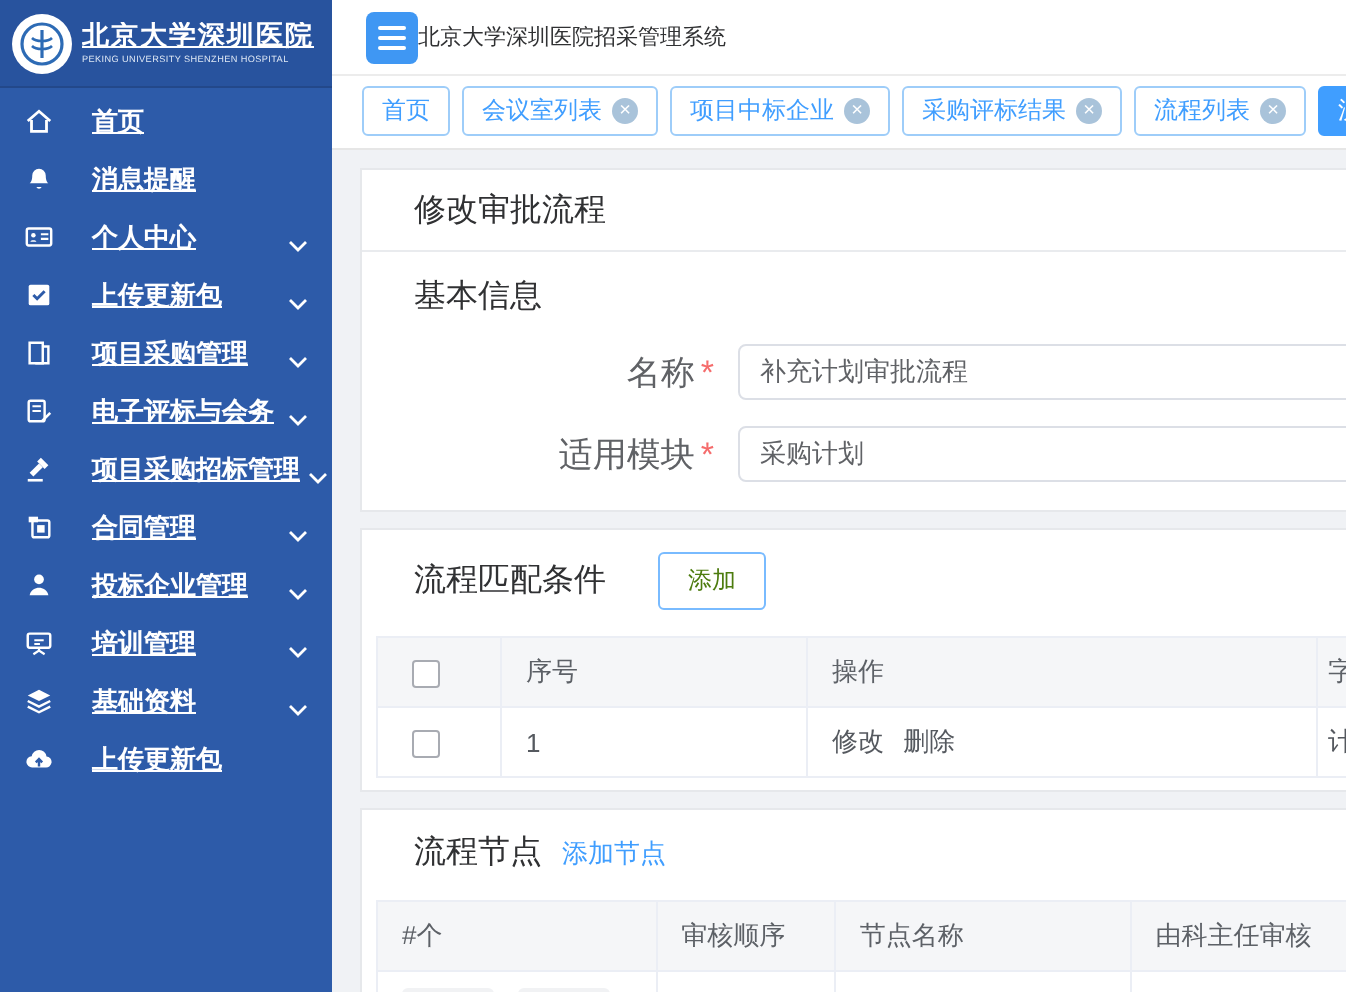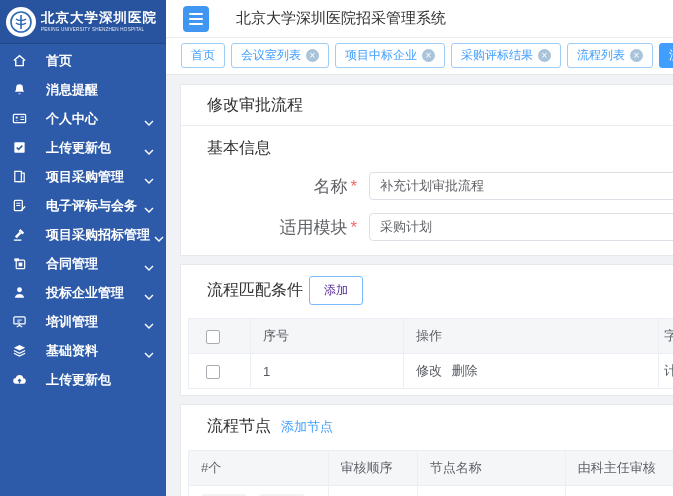--- a/index.html
+++ b/index.html
@@ -1,21 +1,21 @@
 <!DOCTYPE html>
 <html><head>
 <meta charset="utf-8">
 <style>
   * { margin:0; padding:0; box-sizing:border-box; }
   html,body { width:673px; height:496px; overflow:hidden; background:#fff;
     font-family:"Liberation Sans", sans-serif; }
   .app { display:flex; width:673px; height:496px; }
 
   
-  .sidebar { width:166px; flex-shrink:0; background:#2d5ba9; color:#fff; }
+  .sidebar { width:166px; flex-shrink:0; background:#2d5ba9; color:#fff;text-decoration:underline; }
   .side-header { height:44px; background:#28539e; display:flex; align-items:center;
     padding:0 6px; border-bottom:1px solid rgba(0,0,0,.12); }
   .logo-circle { width:30px; height:30px; border-radius:50%; background:#fff;
     display:flex; align-items:center; justify-content:center; flex-shrink:0; }
   .side-title { margin-left:5px; line-height:1.1; overflow:hidden; }
   .hosp-cn { font-size:13.5px; font-weight:bold; letter-spacing:1px; white-space:nowrap; }
   .hosp-en { font-size:4.6px; letter-spacing:.2px; white-space:nowrap; margin-top:2px; color:#dfe8f5; }
   .menu { padding-top:2px; }
   .menu-item { height:29px; display:flex; align-items:center; padding:0 12px;
     font-size:13px; font-weight:bold; cursor:pointer; }
@@ -24,21 +24,21 @@
   .mi-chevron { width:10px; height:7px; flex-shrink:0; margin-left:4px; }
 
   
   .main { flex:1; min-width:0; display:flex; flex-direction:column; background:#f0f2f5; }
   .topbar { height:38px; background:#fff; display:flex; align-items:center;
     padding-left:17px; border-bottom:1px solid #ececec; flex-shrink:0; }
   .hamburger { width:26px; height:26px; background:#3f97f3; border-radius:4px;
     display:flex; flex-direction:column; align-items:center; justify-content:center;
     gap:3px; cursor:pointer; }
   .hamburger i { display:block; width:14px; height:2px; background:#fff; border-radius:1px; }
-  .topbar-title { margin-left:27px; font-size:15px; color:#303133; }
+  .topbar-title { font-size:11px; color:#303133; }
 
   .tabbar { background:#fff; display:flex; align-items:center; gap:6px;
     padding:5px 4px 6px 15px; border-bottom:1px solid #e6e6e6; flex-shrink:0; }
   .tab { height:25px; display:flex; align-items:center; gap:5px; padding:0 9px;
     border:1px solid #9ecdf9; border-radius:3px; background:#fff; color:#409eff;
     font-size:12px; white-space:nowrap; cursor:pointer; }
   .tab.active { background:#409eff; border-color:#409eff; color:#fff; }
   .tab-close { width:13px; height:13px; border-radius:50%; background:#a9c3da;
     color:#fff; font-size:10px; line-height:13px; text-align:center; cursor:pointer; }
 
@@ -52,21 +52,21 @@
   .basic-body { padding:12px 0 14px 26px; }
   .form-row { display:flex; align-items:center; margin-top:13px; }
   .form-label { width:150px; text-align:right; font-size:17px; color:#606266; }
   .req { color:#f56c6c; margin-left:3px; }
   .form-input { margin-left:12px; width:335px; height:28px; border:1px solid #dcdfe6;
     border-radius:4px; padding:0 10px; font-size:13px; color:#606266;
     font-family:"Liberation Sans",sans-serif; background:#fff; }
 
   
   .sec-head { display:flex; align-items:center; padding:11px 16px 9px 26px; }
-  .btn-add { margin-left:6px; background:#fff; border:1px solid #79bbff; color:#4c1d95;
+  .btn-add { margin-left:26px; background:#fff; border:1px solid #79bbff; color:#4d7c0f;
     font-size:12px; padding:5px 14px; border-radius:3px; cursor:pointer;
     font-family:"Liberation Sans",sans-serif; }
   .link-add { margin-left:10px; color:#409eff; font-size:13px; cursor:pointer;text-align:right; }
 
   
   table { border-collapse:collapse; margin:4px 8px 6px 7px; width:720px; table-layout:fixed;
     font-size:13px; }
   th, td { border:1px solid #ebeef5; text-align:left; font-weight:normal;
     color:#606266; padding:8px 12px; }
   thead th { background:#f5f6f8; color:#5d6167; font-weight:500; height:33px; }

